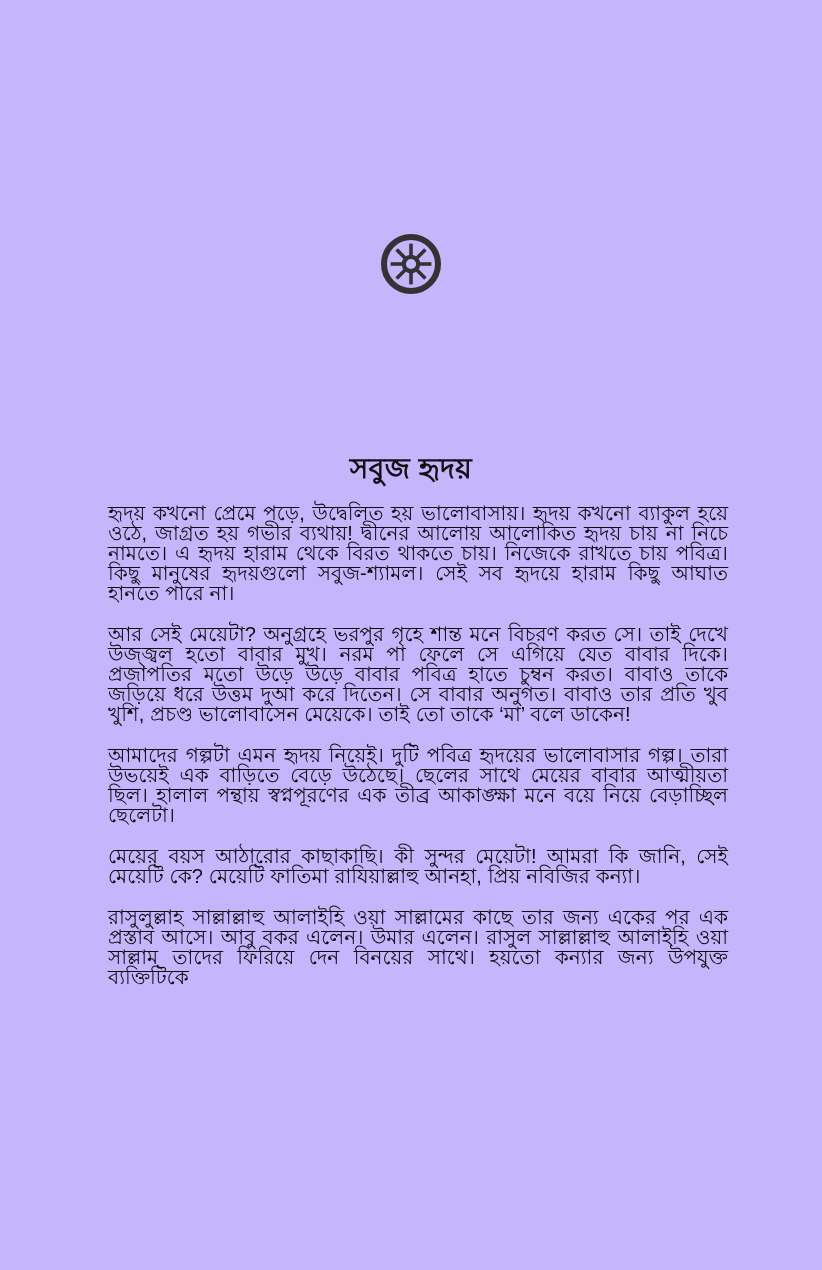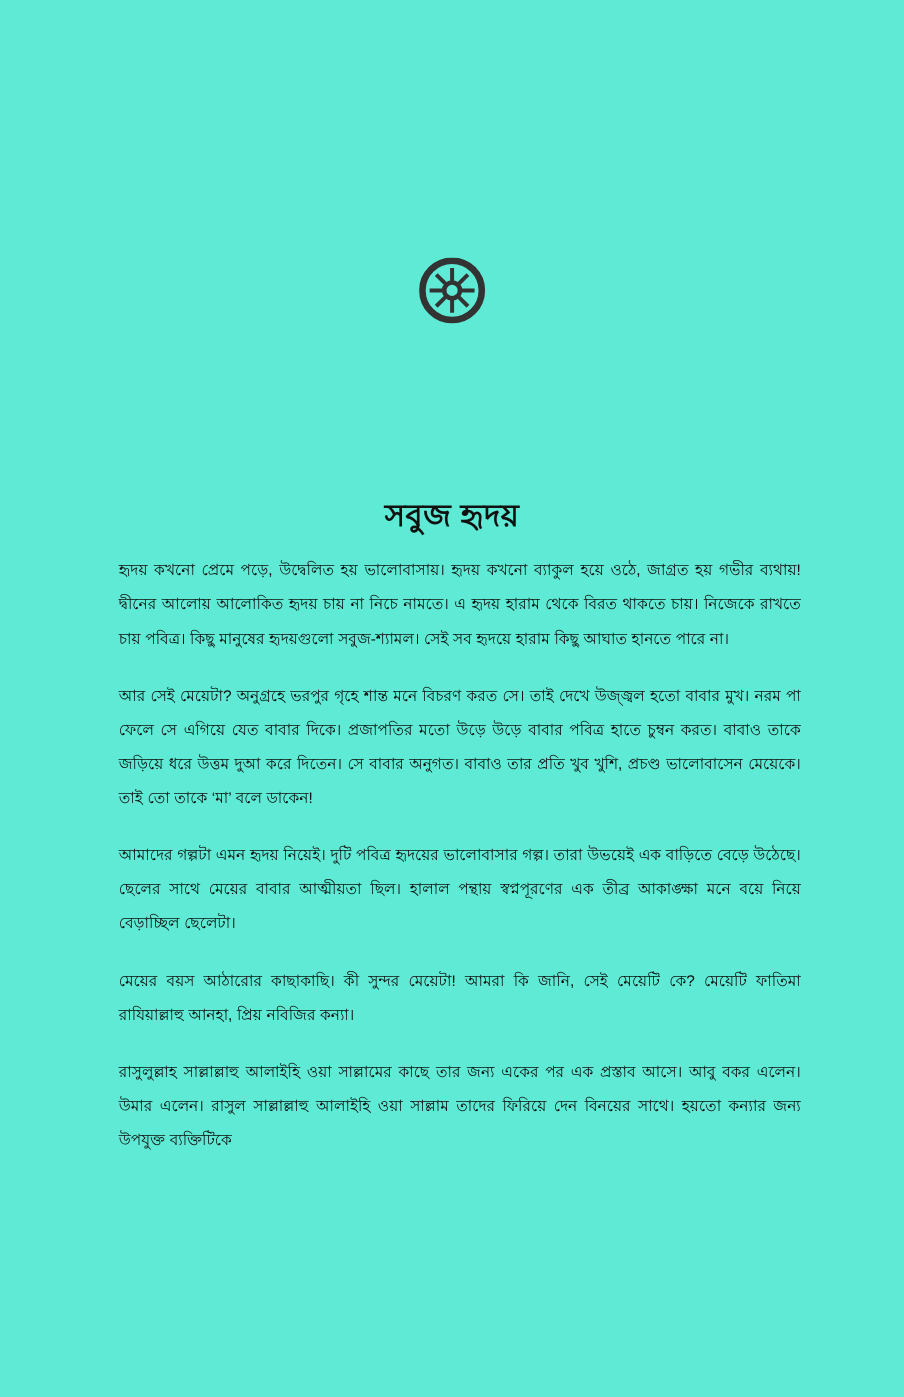--- a/index.html
+++ b/index.html
@@ -10,21 +10,21 @@
 
   body {
     font-family: "Liberation Serif", "DejaVu Serif", serif;
     -webkit-font-smoothing: antialiased;
   }
 
   .page {
     position: relative;
     width: 822px;
     height: 1270px;
-    background: #5eead4;
+    background: #c4b5fd;
     overflow: hidden;
     margin: 0 auto;
     box-sizing: border-box;
   }
 
   
   .ornament-wrap {
     position: absolute;
     top: 233px;
     left: 0;
@@ -60,22 +60,22 @@
   .body-text {
     position: absolute;
     top: 503px;
     left: 108px;
     width: 620px;
   }
 
   .para {
     margin: 0 0 21px 0;
     font-family: "Liberation Sans", "DejaVu Sans", sans-serif;
-    font-size: 14px;
-    line-height: 31px;
+    font-size: 20px;
+    line-height: 20px;
     color: #0d0d0d;
     text-align: justify;
     text-justify: inter-word;
     word-spacing: 0.02em;
   }
 
   .para:last-child {
     margin-bottom: 2px;
   }
 

